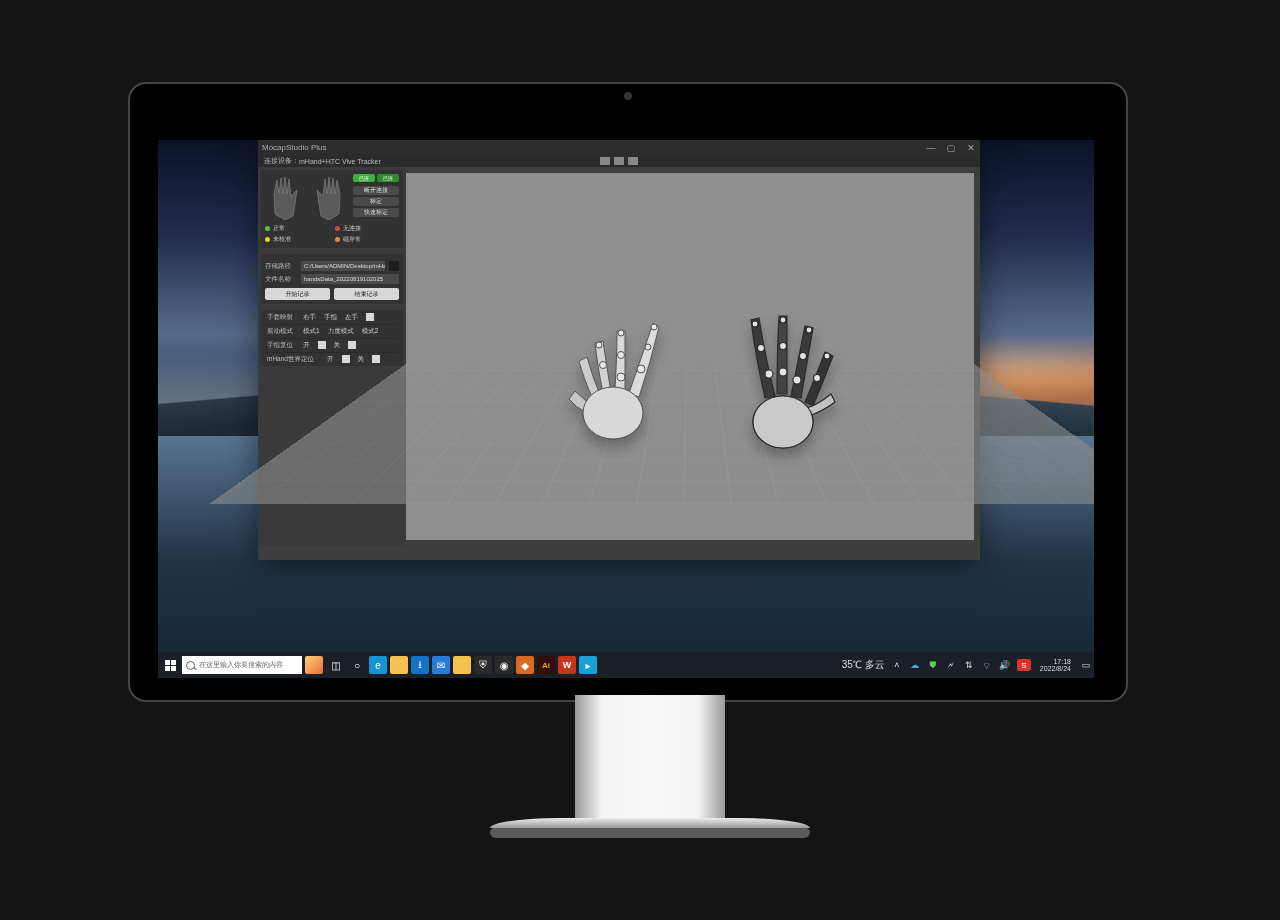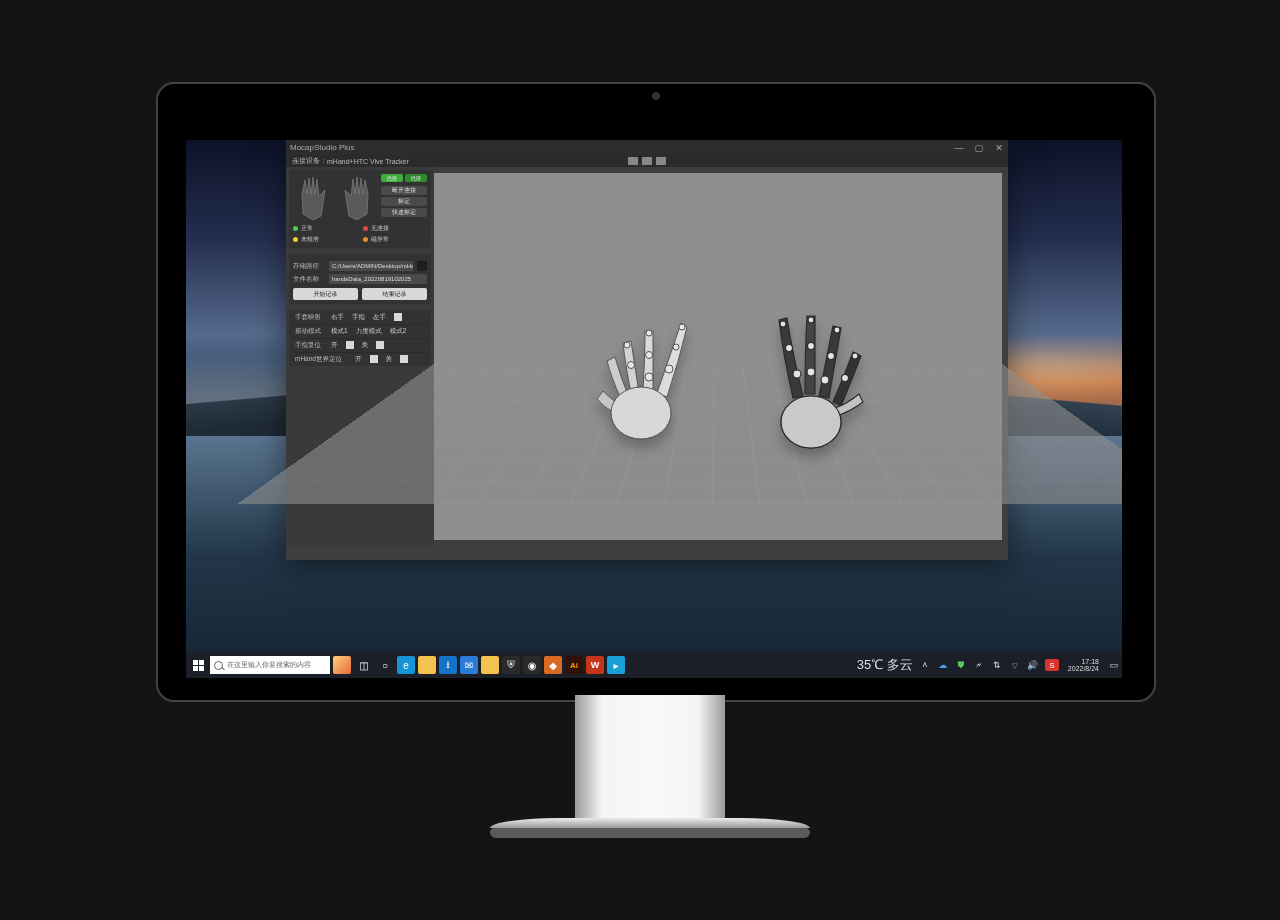--- a/index.html
+++ b/index.html
@@ -1,19 +1,19 @@
 <!DOCTYPE html>
 <html><head>
 <meta charset="utf-8">
 <style>
 * { box-sizing: border-box; margin: 0; padding: 0; font-family: "Microsoft YaHei", sans-serif; }
 body { background: #141414; width: 1280px; height: 920px; overflow: hidden; }
 
 
-.monitor-outer { position: absolute; left: 156px; top: 82px; width: 1000px; height: 620px; background: #000; border-radius: 18px; border: 2px solid #444; }
+.monitor-outer { position: absolute; left: 128px; top: 82px; width: 1000px; height: 620px; background: #000; border-radius: 18px; border: 2px solid #444; }
 .bezel-cam { position:absolute; left:50%; top:8px; width:8px; height:8px; background:#333; border-radius:50%; transform:translateX(-50%);}
 .screen-area { position: absolute; left: 28px; top: 56px; right: 32px; bottom: 22px; overflow:hidden; }
 .stand-neck { position:absolute; left:575px; top:695px; width:150px; height:130px; background:linear-gradient(90deg,#9a9a9a 0%,#f4f4f4 18%,#f9f9f9 50%,#f4f4f4 82%,#9a9a9a 100%);}
 .stand-base { position:absolute; left:490px; top:818px; width:320px; height:20px; background:#5a5a5a; border-radius: 100px 100px 8px 8px / 20px 20px 8px 8px;}
 .stand-base::after{content:"";position:absolute;left:0;right:0;top:0;height:10px;background:linear-gradient(180deg,#ececec,#999);border-radius:100px 100px 0 0/14px 14px 0 0;}
 
 
 .wallpaper { position:absolute; inset:0; background:
   linear-gradient(180deg, #0c1226 0%, #232d4e 18%, #556a8c 36%, rgba(120,120,120,0) 45%),
   linear-gradient(180deg, rgba(0,0,0,0) 42%, #0e1a29 70%, #0a121c 100%),
@@ -300,21 +300,21 @@
         <div class="tb-ico bg-mail c-w">✉</div>
         <div class="tb-ico bg-folder">🗀</div>
         <div class="tb-ico bg-dark c-w">⛨</div>
         <div class="tb-ico bg-dark c-w">◉</div>
         <div class="tb-ico bg-orange c-w">◆</div>
         <div class="tb-ico bg-ai">Ai</div>
         <div class="tb-ico bg-w">W</div>
         <div class="tb-ico bg-media c-w">▸</div>
       </div>
       <div class="tray">
-        <span style="font-size:13px;">35℃ 多云</span>
+        <span style="font-size:10px;">35℃ 多云</span>
         <span class="tray-ico">˄</span>
         <span class="tray-ico" style="color:#4aa3e8">☁</span>
         <span class="tray-ico" style="color:#5fc75f">⛊</span>
         <span class="tray-ico">🗲</span>
         <span class="tray-ico">⇅</span>
         <span class="tray-ico">⌔</span>
         <span class="tray-ico">🔊</span>
         <span class="tray-ico" style="background:#d8352a;color:#fff;border-radius:2px;font-size:8px;width:14px;">S</span>
         <div class="clock">
           <div>17:18</div>

